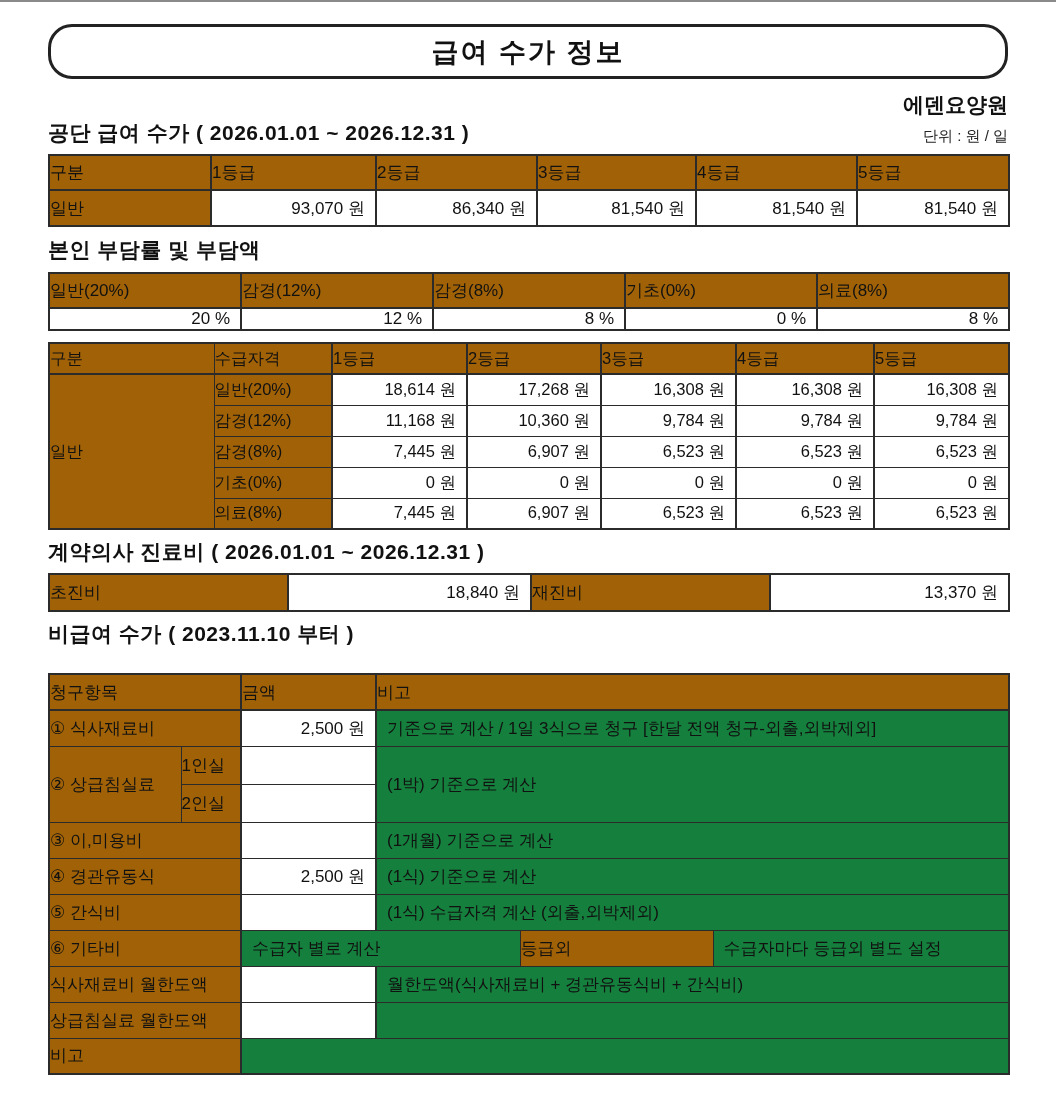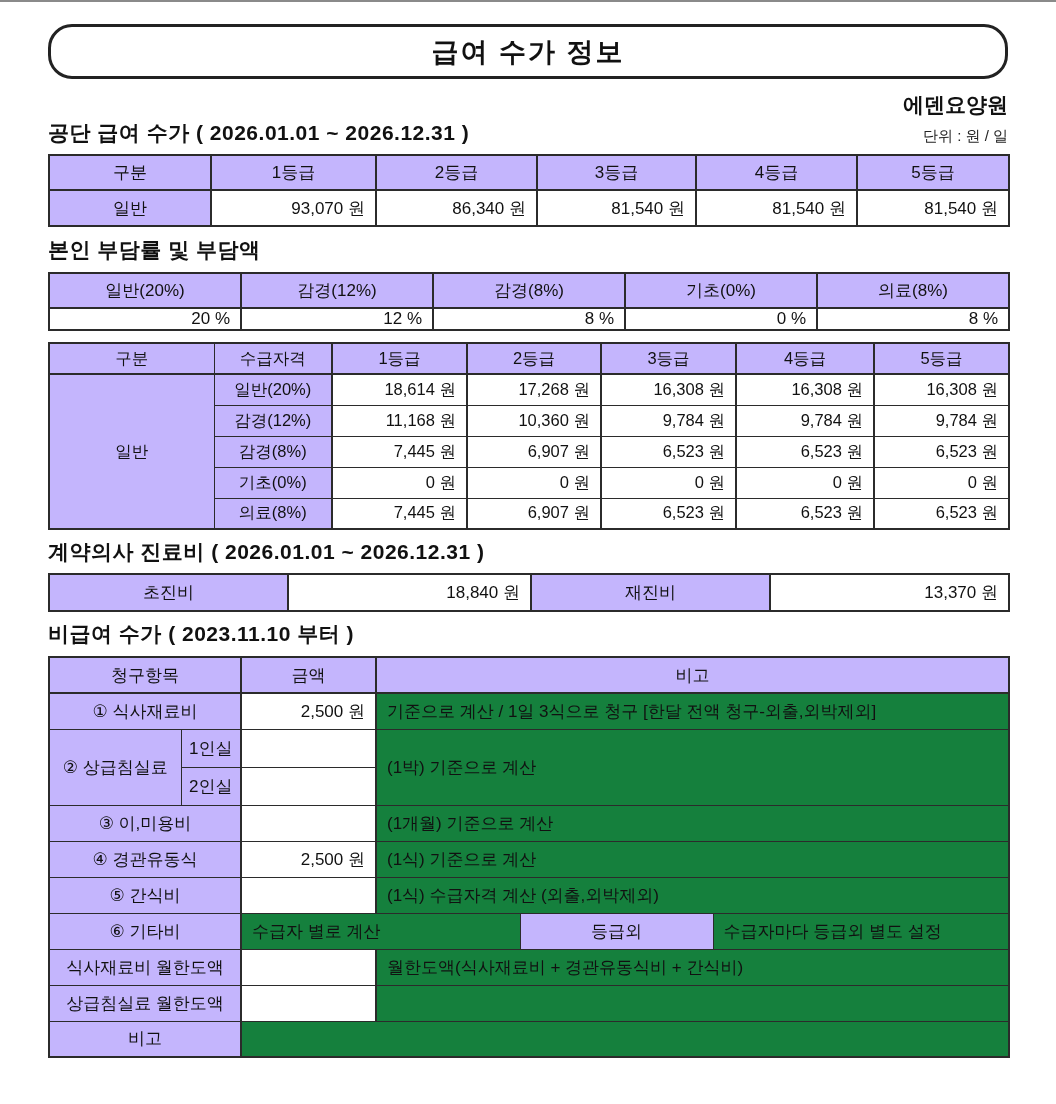--- a/index.html
+++ b/index.html
@@ -22,34 +22,34 @@
 
   .org { margin-top:12px; text-align:right; font-size:21px; font-weight:bold; }
 
   .sec-row { display:flex; justify-content:space-between; align-items:flex-end; }
   .sec-title { font-size:21px; font-weight:bold; letter-spacing:0.5px; }
   .unit { font-size:15px; color:#222; padding-bottom:1px; }
 
   table { border-collapse:collapse; table-layout:fixed; width:960px; background:#fff; }
   table { border:2px solid #2b2b2b; }
   th,td { border:1px solid #2b2b2b; font-size:17px; font-weight:normal; overflow:hidden; white-space:nowrap; }
-  .hd { background:#c4b5fd; text-align:center; }
+  .hd { background:#a16207; text-align:left; }
   .val { text-align:right; padding-right:10px; background:#fff; }
   .note { text-align:left; padding-left:10px; background:#15803d; }
   .hsep th, .hsep td { border-bottom:2px solid #2b2b2b; }
   .bL2 { border-left:2px solid #2b2b2b; }
 
   .t1 { margin-top:7px; } .t1 tr.h { height:35px; } .t1 tr.d { height:36px; }
   .sec-burden { margin-top:9px; }
   .t2 { margin-top:8px; } .t2 tr.h { height:35px; } .t2 tr.d { height:21px; }
   .t3 { margin-top:11px; } .t3 tr { height:31px; } .t3 td, .t3 th { font-size:16.5px; }
   .sec-doctor { margin-top:8px; }
   .t4 { margin-top:7px; } .t4 tr { height:37px; }
   .sec-nonben { margin-top:8px; }
-  .t5 { margin-top:8px; } .t5 tr { height:36px; } .t5 tr.tall { height:38px; }
+  .t5 { margin-top:25px; } .t5 tr { height:36px; } .t5 tr.tall { height:38px; }
 </style>
 </head>
 <body>
 
 <div class="page">
   <div class="topline"></div>
   <div class="content">
 
     <div class="title-pill">
       <span>급여 수가 정보</span>

